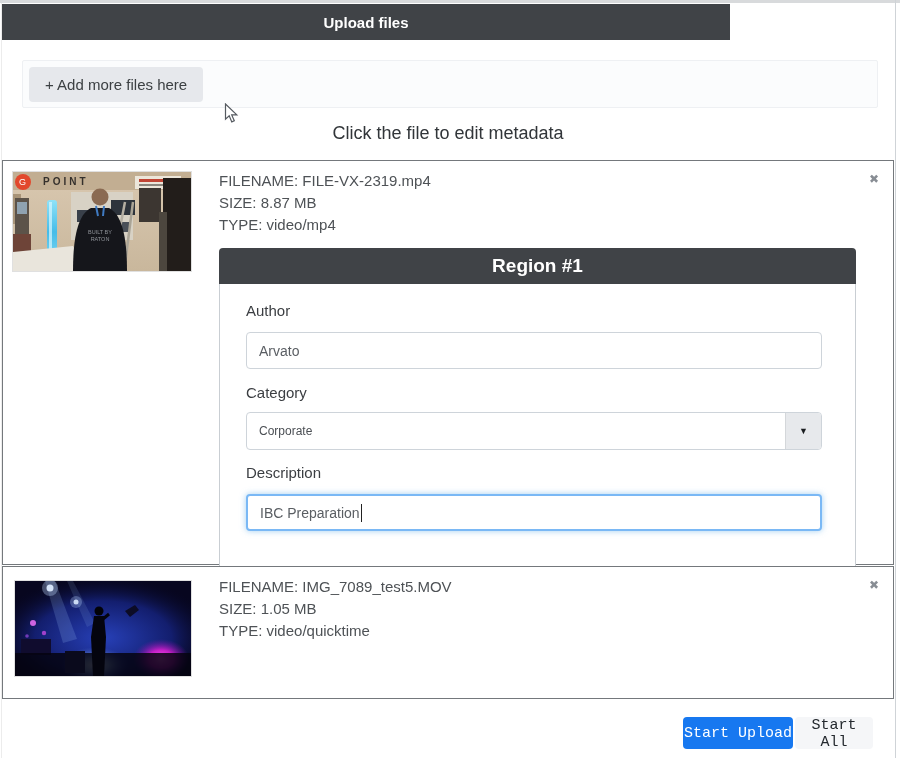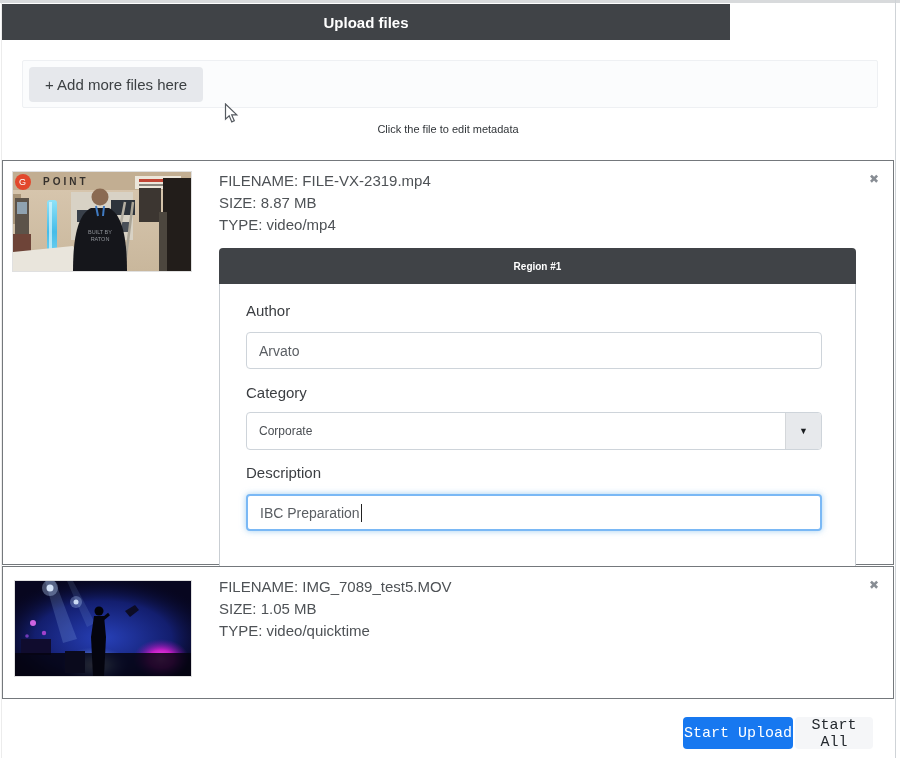--- a/index.html
+++ b/index.html
@@ -17,40 +17,40 @@
 
   .dropzone { position:absolute; left:22px; top:60px; width:856px; height:48px;
     background:#fbfcfd; border:1px solid #eef0f3; border-radius:2px; }
   .add-btn { position:absolute; left:6px; top:6px; height:35px; padding:0 16px;
     background:#e6e8ec; border:none; border-radius:4px; font-size:15px; color:#3c4043;
     font-family:"Liberation Sans", sans-serif; cursor:pointer; }
 
   .cursor { position:absolute; left:224px; top:103px; width:15px; height:21px; }
 
   .hint { position:absolute; left:0; top:123px; width:896px; text-align:center;
-    font-size:11px; color:#313539; }
+    font-size:18px; color:#313539; }
 
   .file-card { position:absolute; left:2px; width:892px; background:#fff;
     border:1px solid #74787c; }
   .card-1 { top:160px; height:405px; }
   .card-2 { top:566px; height:133px; }
 
   .thumb { position:absolute; border:1px solid #e0e0e0; overflow:hidden; background:#111; }
   .thumb-1 { left:9px; top:10px; width:180px; height:101px; }
   .thumb-2 { left:11px; top:13px; width:178px; height:97px; }
   .thumb svg { display:block; }
 
   .meta { position:absolute; left:216px; top:9px; font-size:15px; color:#4e5256; line-height:22px; }
   .meta-line .lbl { color:#4e5256; }
 
   .close-btn { position:absolute; right:14px; top:12px; background:none; border:none;
     color:#888d94; font-size:12px; cursor:pointer; line-height:1; }
 
   .region-panel { position:absolute; left:216px; top:87px; width:637px; }
-  .region-header { height:36px; background:#404347; color:#fff; font-weight:bold; font-size:10px;
+  .region-header { height:36px; background:#404347; color:#fff; font-weight:bold; font-size:19px;
     display:flex; align-items:center; justify-content:center; border-radius:4px 4px 0 0; }
   .region-body { position:relative; height:342px; background:#fff; border:1px solid #c9ced3;
     border-top:none; border-radius:0 0 4px 4px; }
 
   .fld-label { position:absolute; left:26px; font-size:15px; color:#3b3e42; }
   .lab-author { top:18px; }
   .lab-category { top:100px; }
   .lab-description { top:180px; }
 
   .text-input { position:absolute; left:26px; width:576px; height:37px;

